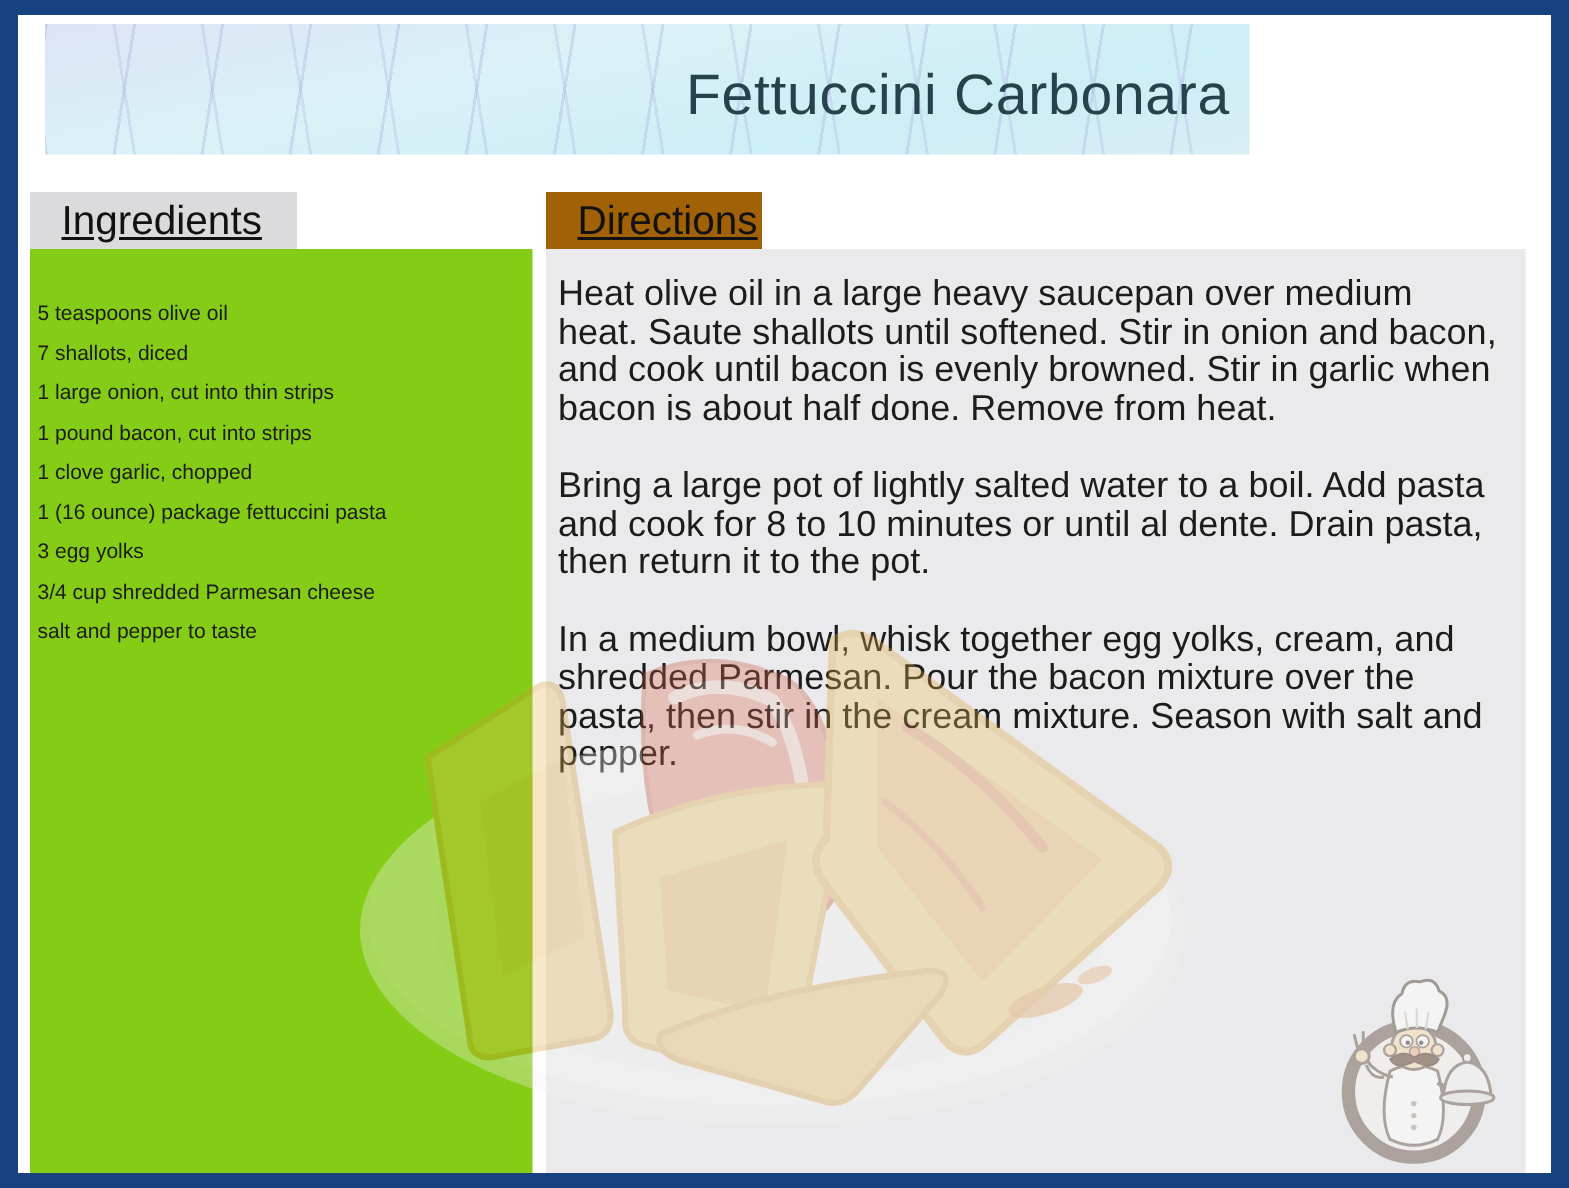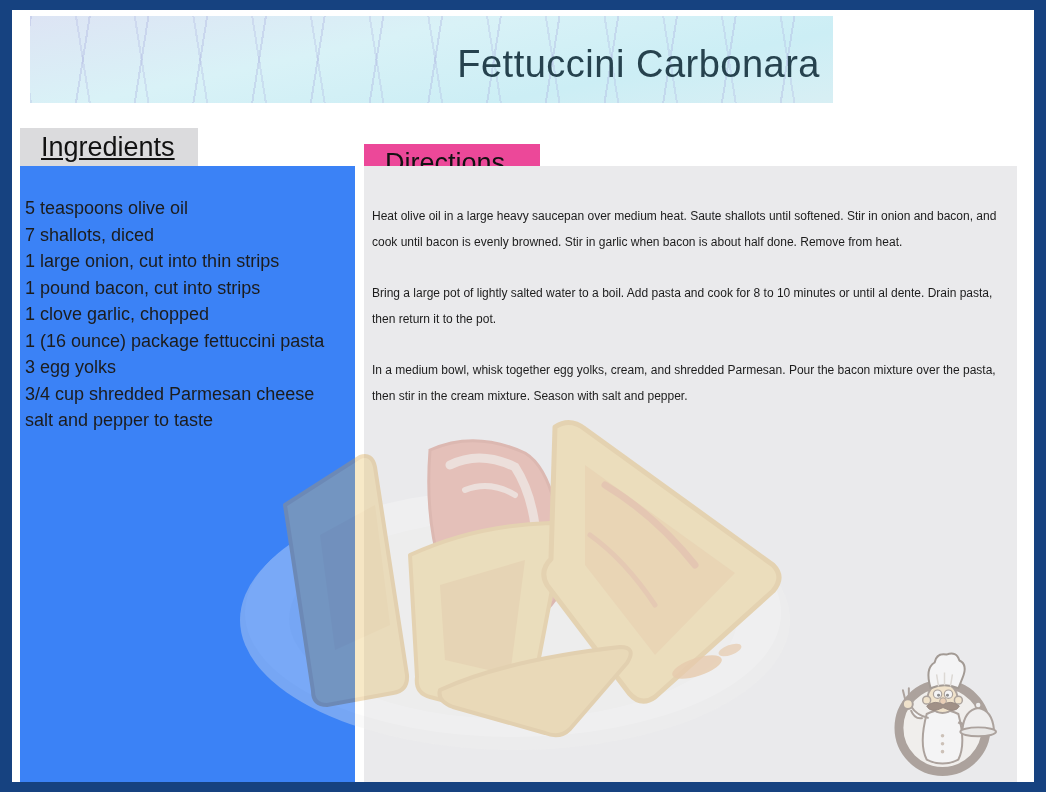--- a/index.html
+++ b/index.html
@@ -33,27 +33,27 @@
   
   .col { position:absolute; top:118px; bottom:0; }
   .col-heading {
     height:38px; display:flex; align-items:center;
     padding-left:21px; font-size:27px; color:#121212;text-decoration:underline;
   }
   .col-body { position:absolute; left:0; right:0; top:38px; bottom:0; color:#1c1c1c; }
 
   .ingredients-col { left:8px; width:335px; }
   .ingredients-col .col-heading { width:178px; background:#dbdbdd; }
-  .ingredients-col .col-body { background:#3b82f6; padding:29px 10px 0 5px;
-    font-size:18px; line-height:26.5px; }
+  .ingredients-col .col-body { background:#84cc16; padding:29px 10px 0 5px;
+    font-size:14px; line-height:26.5px; }
 
   .directions-col { left:352px; width:653px; }
-  .directions-col .col-heading { width:176px; background:#ec4899;margin-top:16px; }
-  .directions-col .col-body { background:#eaeaec; padding:38px 16px 0 8px;
-    font-size:12px; line-height:25.5px; }
+  .directions-col .col-heading { width:144px; background:#a16207; }
+  .directions-col .col-body { background:#eaeaec; padding:17px 16px 0 8px;
+    font-size:24px; line-height:25.5px; }
   .directions-col .col-body p { margin:0 0 26px 0; }
 
   
   .food-photo {
     position:absolute; left:213px; top:385px; width:580px; height:360px;
     opacity:0.32; pointer-events:none;
   }
   .chef-logo {
     position:absolute; left:881px; top:638px; width:104px; height:132px;
     opacity:0.5; pointer-events:none;

